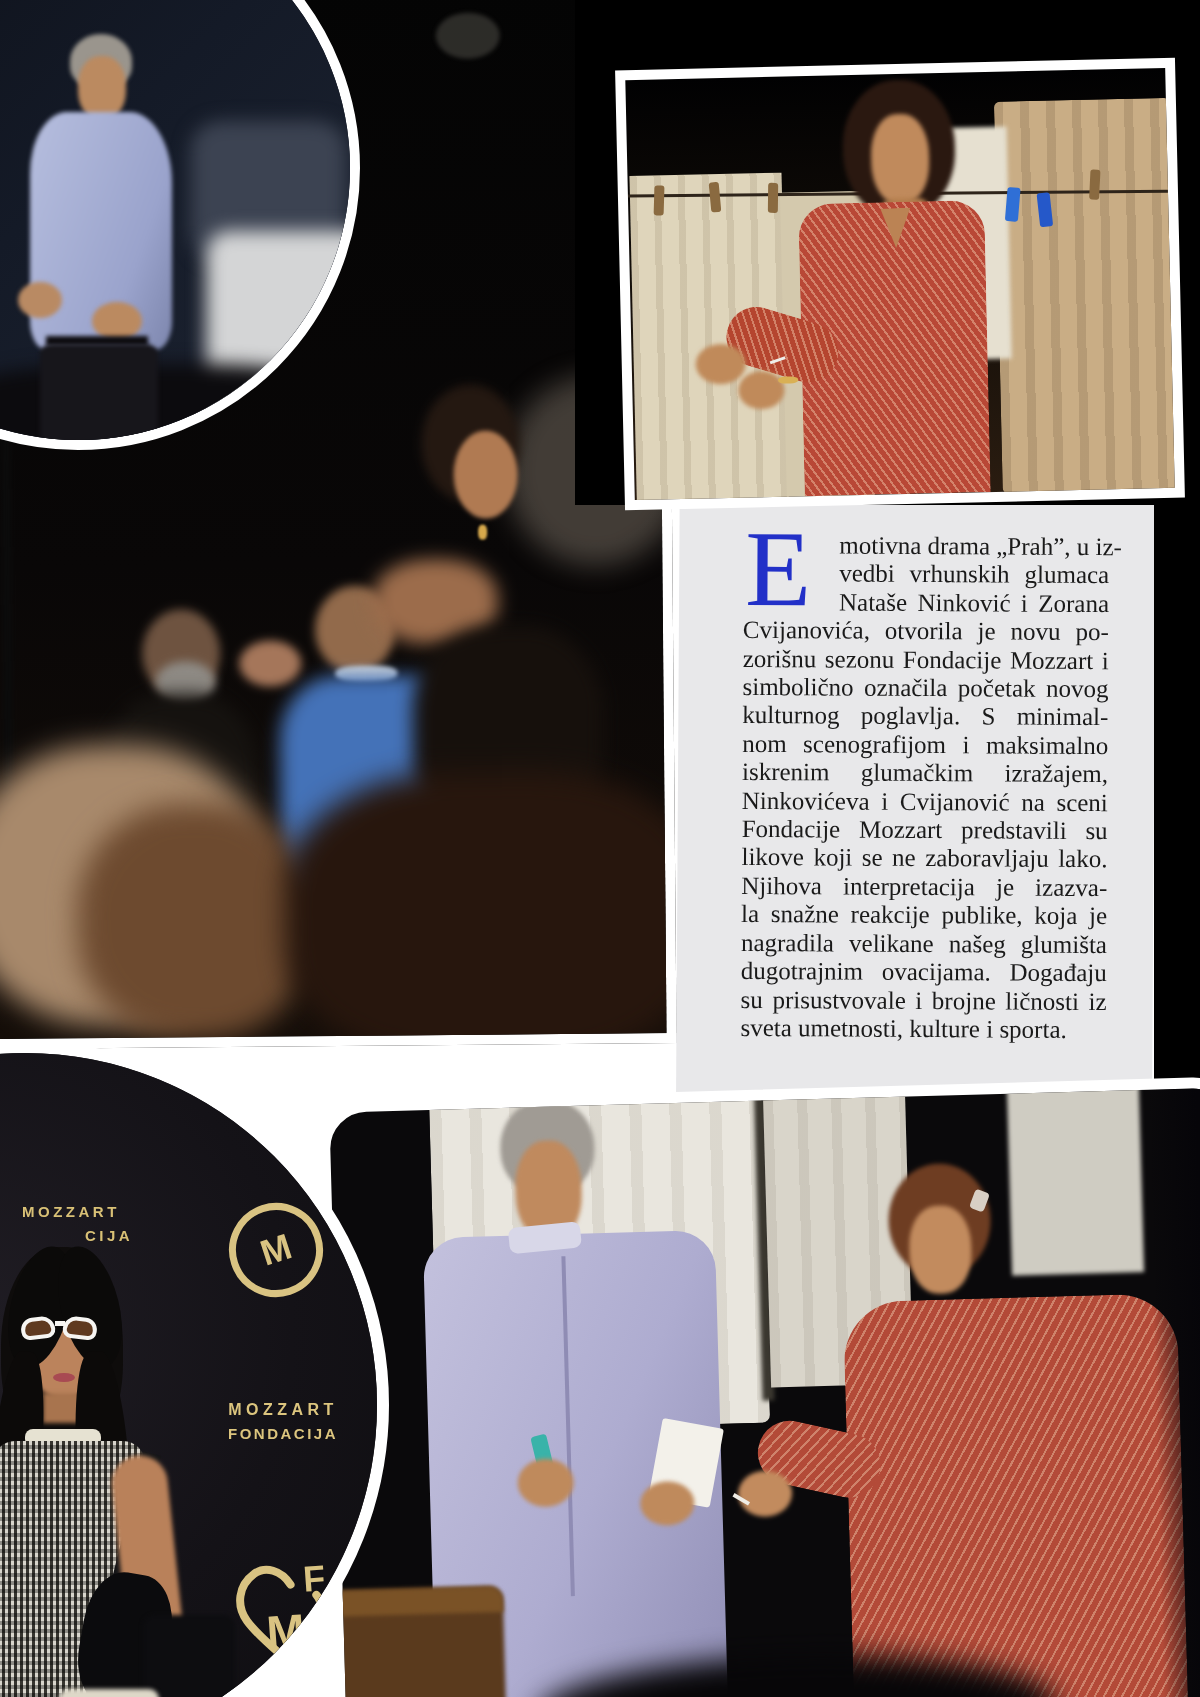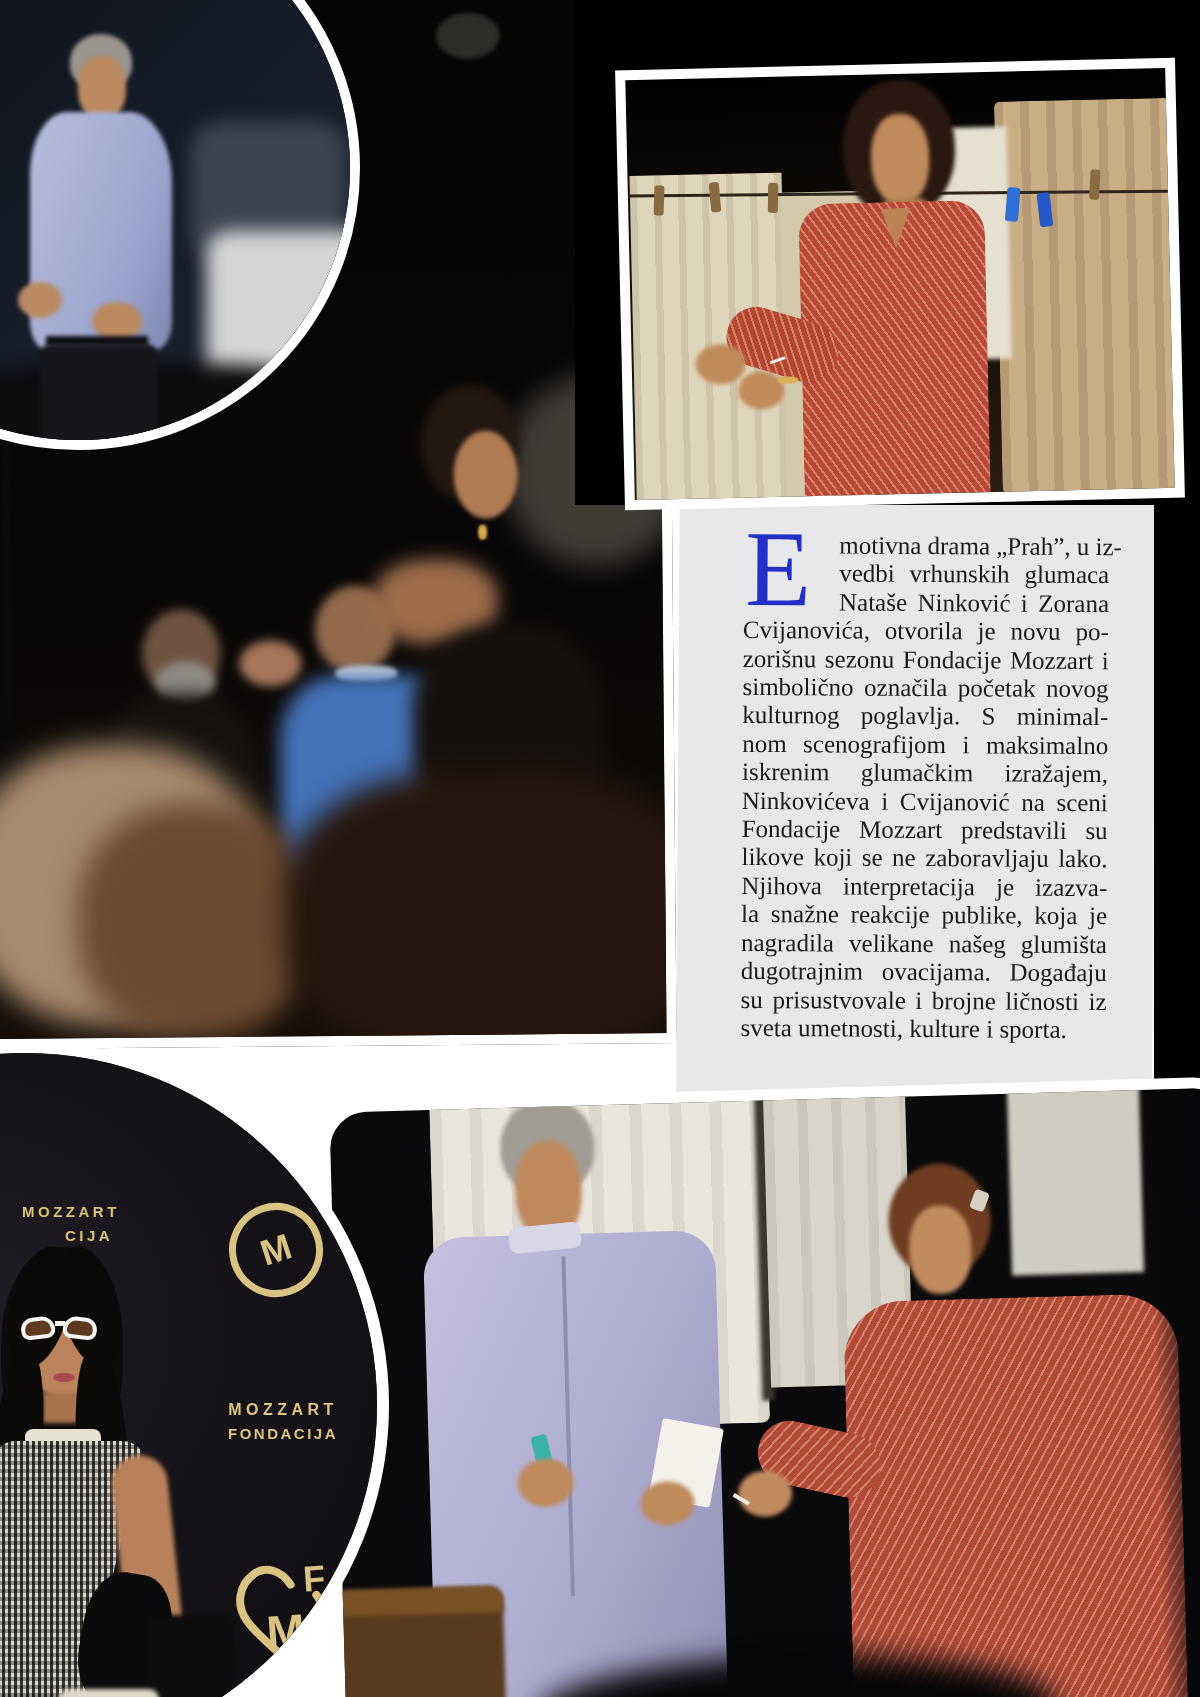--- a/index.html
+++ b/index.html
@@ -302,21 +302,21 @@
       <div id="bt-chairtop" class="abs soft2"></div>
       <div id="bt-shadow" class="abs soft14"></div>
       <div id="bt-dkright" class="abs"></div>
     </div>
   </div>
 
   <div id="ph-c3" class="abs">
     <div class="art">
       <div id="c3-bg" class="abs"></div>
       <span class="gold-sm" style="left:349px;top:150px;">MOZZART</span>
-      <span class="gold-sm" style="left:392px;top:174px;">CIJA</span>
+      <span class="gold-sm" style="left:412px;top:174px;">CIJA</span>
       <div id="c3-ring" class="abs">
         <span>M</span>
       </div>
       <div id="c3-wall" class="abs">
         <div class="w1">MOZZART</div>
         <div class="w2">FONDACIJA</div>
       </div>
       <svg id="mf-heart" class="abs" viewBox="0 0 112 118">
         <path d="M62 24 C54 9 38 3 26 11 C10 21 6 41 16 57 C26 73 42 87 54 100 C66 90 78 77 86 63 C92 51 92 42 87 36" fill="none" stroke="#d9c382" stroke-width="8" stroke-linecap="round"></path>
         <text x="54" y="86" text-anchor="middle" font-family="Liberation Sans, sans-serif" font-weight="bold" font-size="46" fill="#d9c382">M</text>

